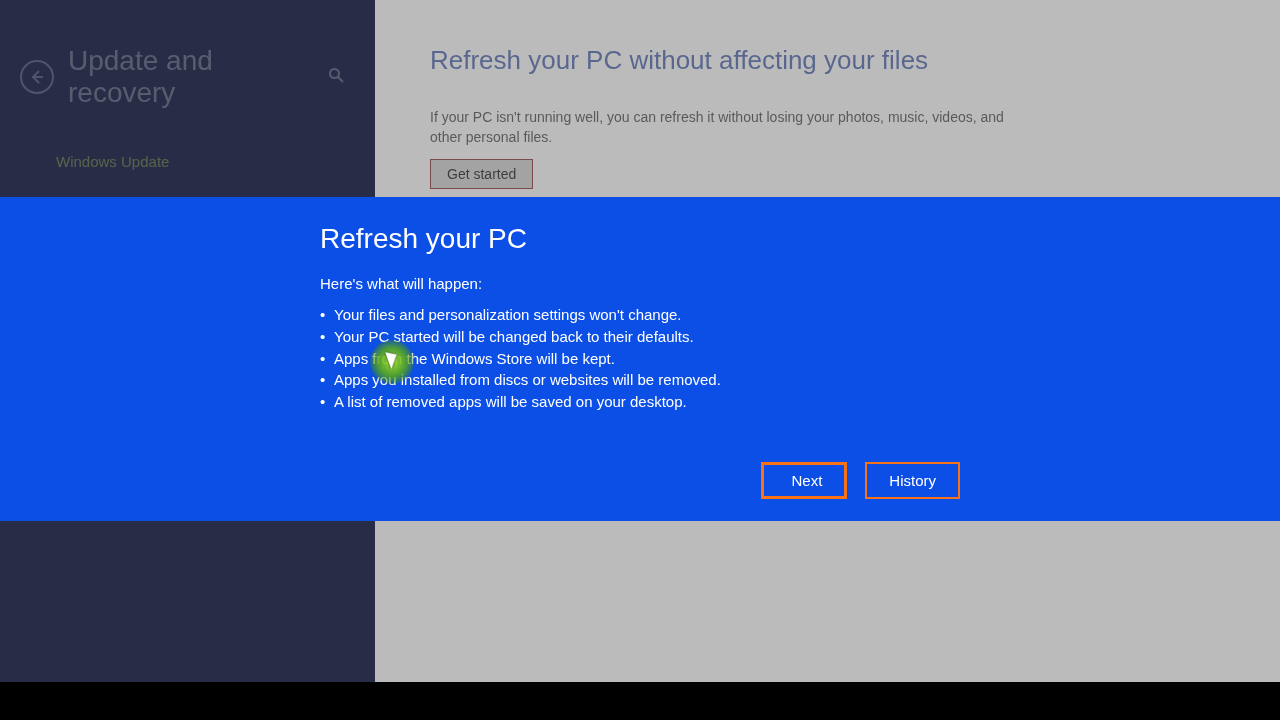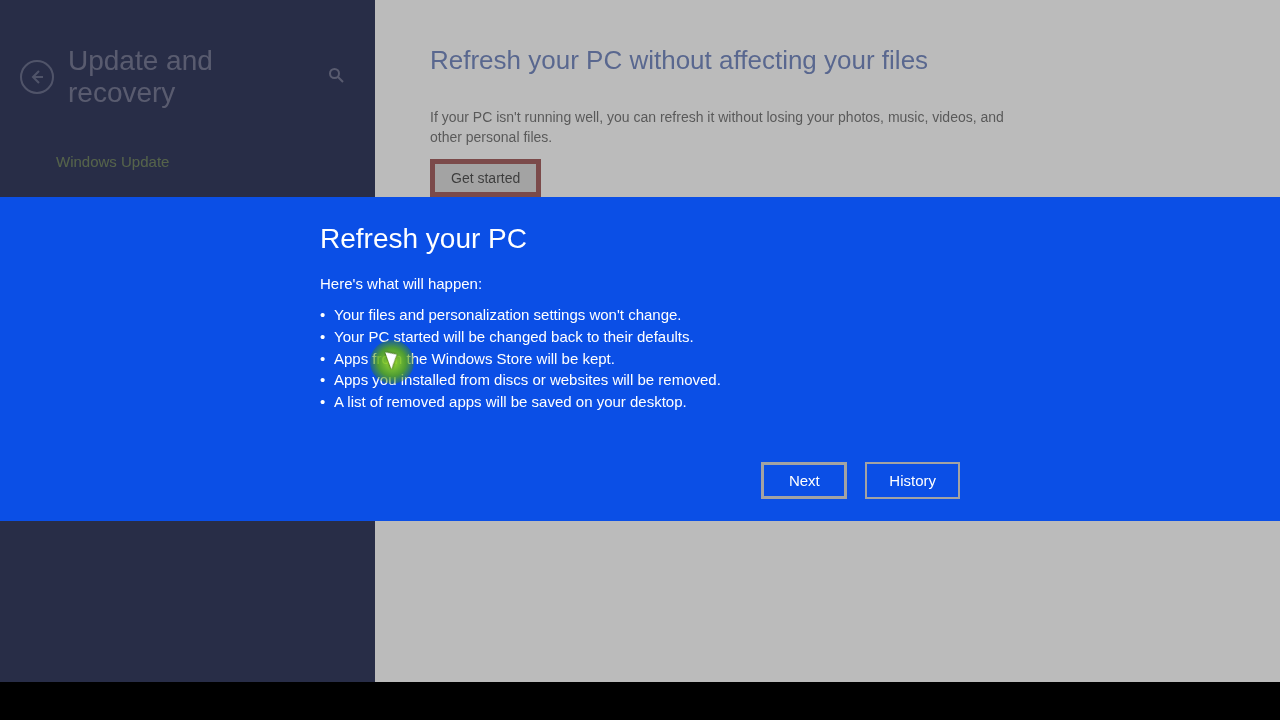--- a/index.html
+++ b/index.html
@@ -73,21 +73,21 @@
   .content .section-desc {
     font-size: 14px;
     color: #3a3a3a;
     line-height: 1.4;
     max-width: 580px;
     margin-bottom: 12px;
   }
   .content .btn {
     display: inline-block;
     background: #cfcfcf;
-    border: 5px solid #7f1d1d;
+    border: 1px solid #7f1d1d;
     padding: 6px 16px;
     font-size: 14px;
     color: #000;
   }
 
   
   .scrim {
     position: absolute;
     left: 0; top: 0; width: 100%; height: 100%;
     background: rgba(120,120,120,0.50);
@@ -143,27 +143,27 @@
   .modal-buttons {
     position: absolute;
     right: 320px;
     bottom: 22px;
     display: flex;
     gap: 18px;
   }
   .modal-buttons .mbtn {
     min-width: 86px;
     padding: 7px 22px;
-    border: 2px solid #a3a3a3;
+    border: 2px solid #f97316;
     background: transparent;
     color: #fff;
     font-size: 15px;
     font-family: inherit;
     cursor: pointer;
-    text-align: center;
+    text-align: right;
   }
   .modal-buttons .mbtn.primary {
     border-width: 3px;
   }
 
   
   .cursor-mark {
     position: absolute;
     left: 370px;
     top: 340px;

